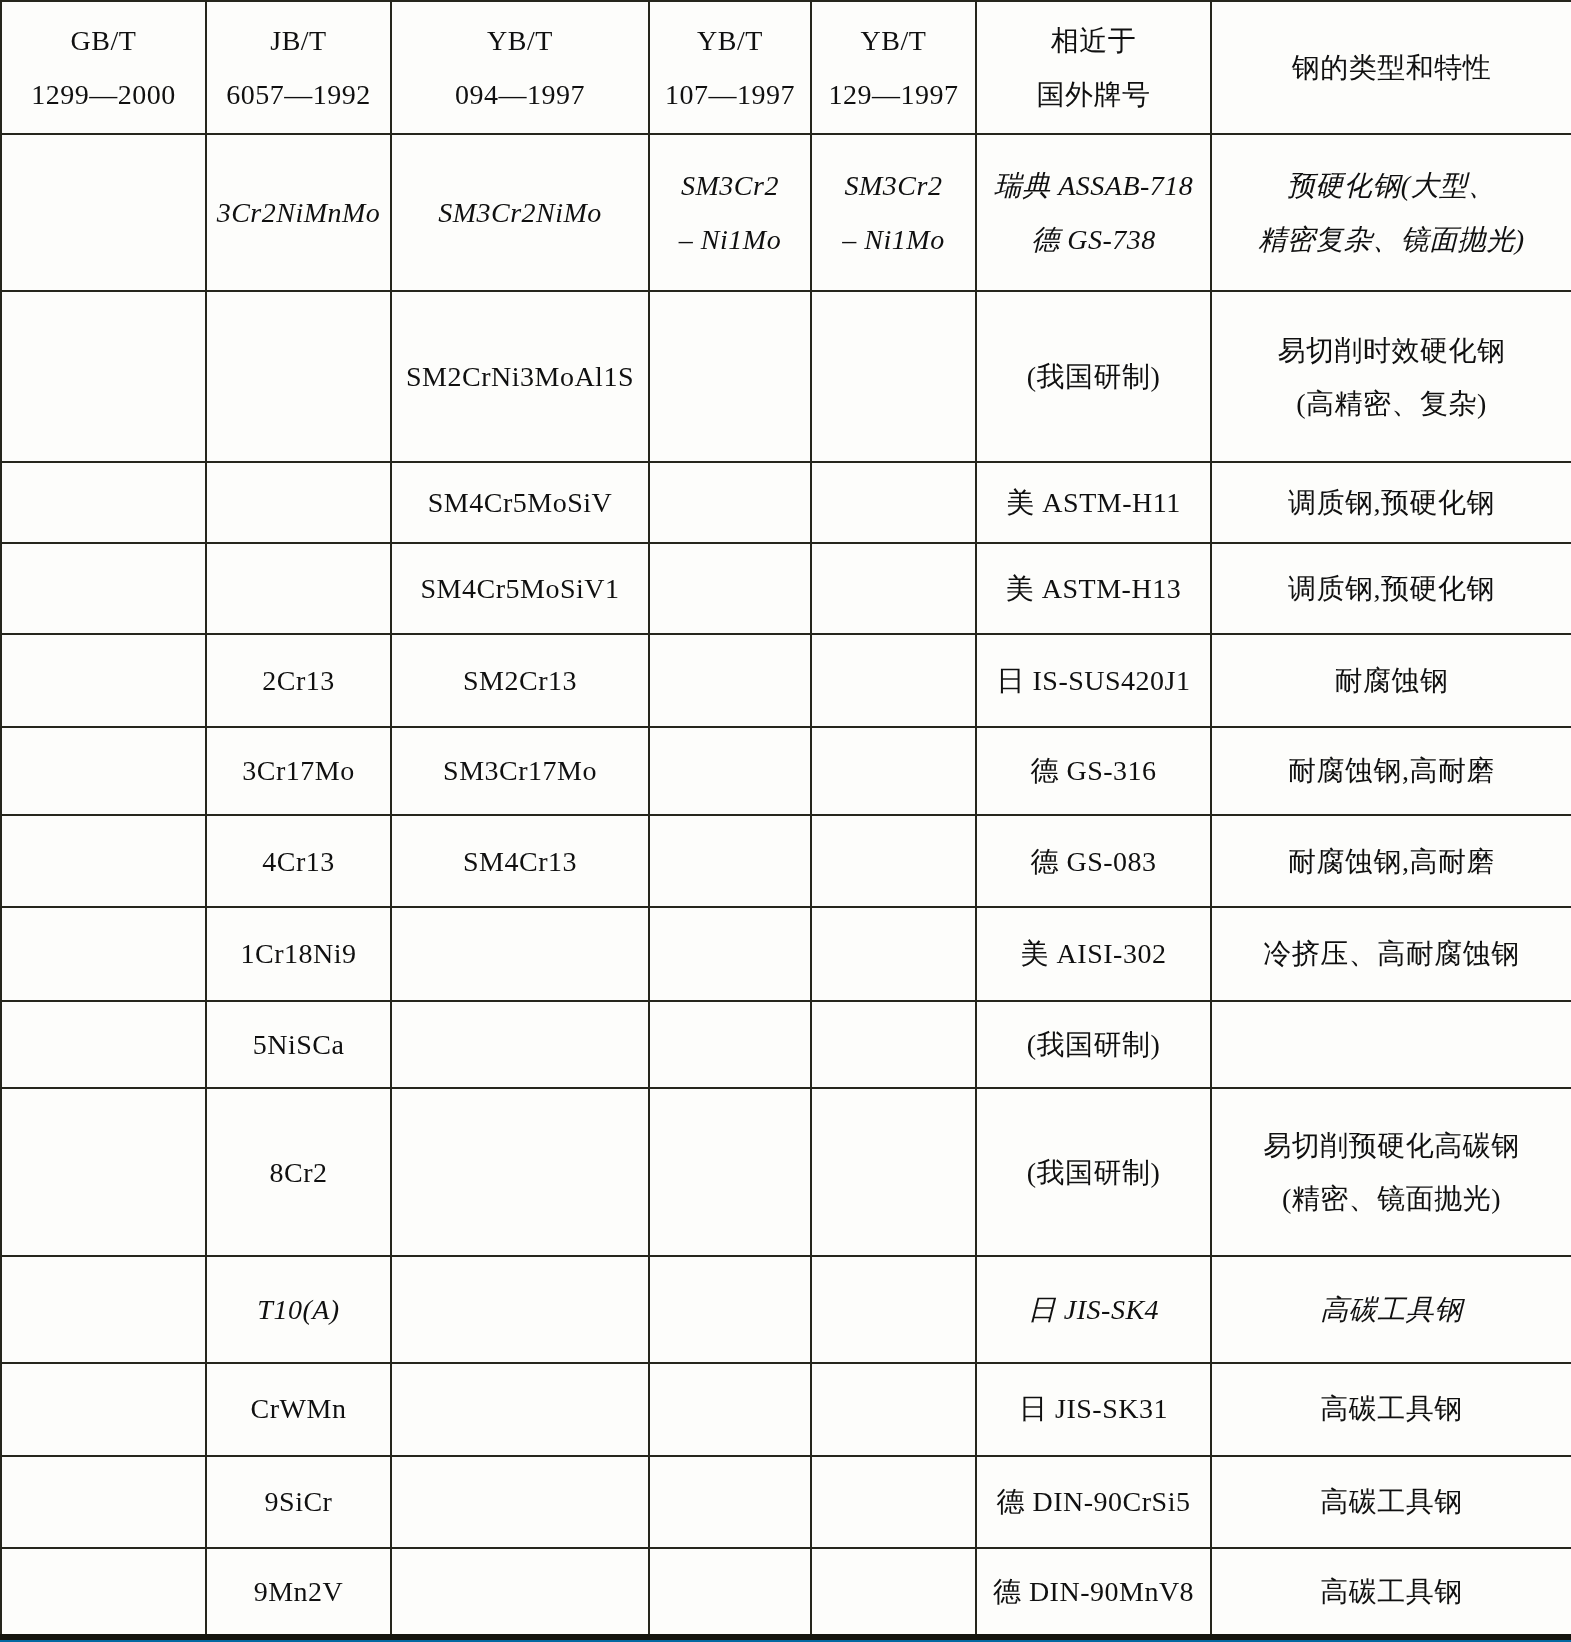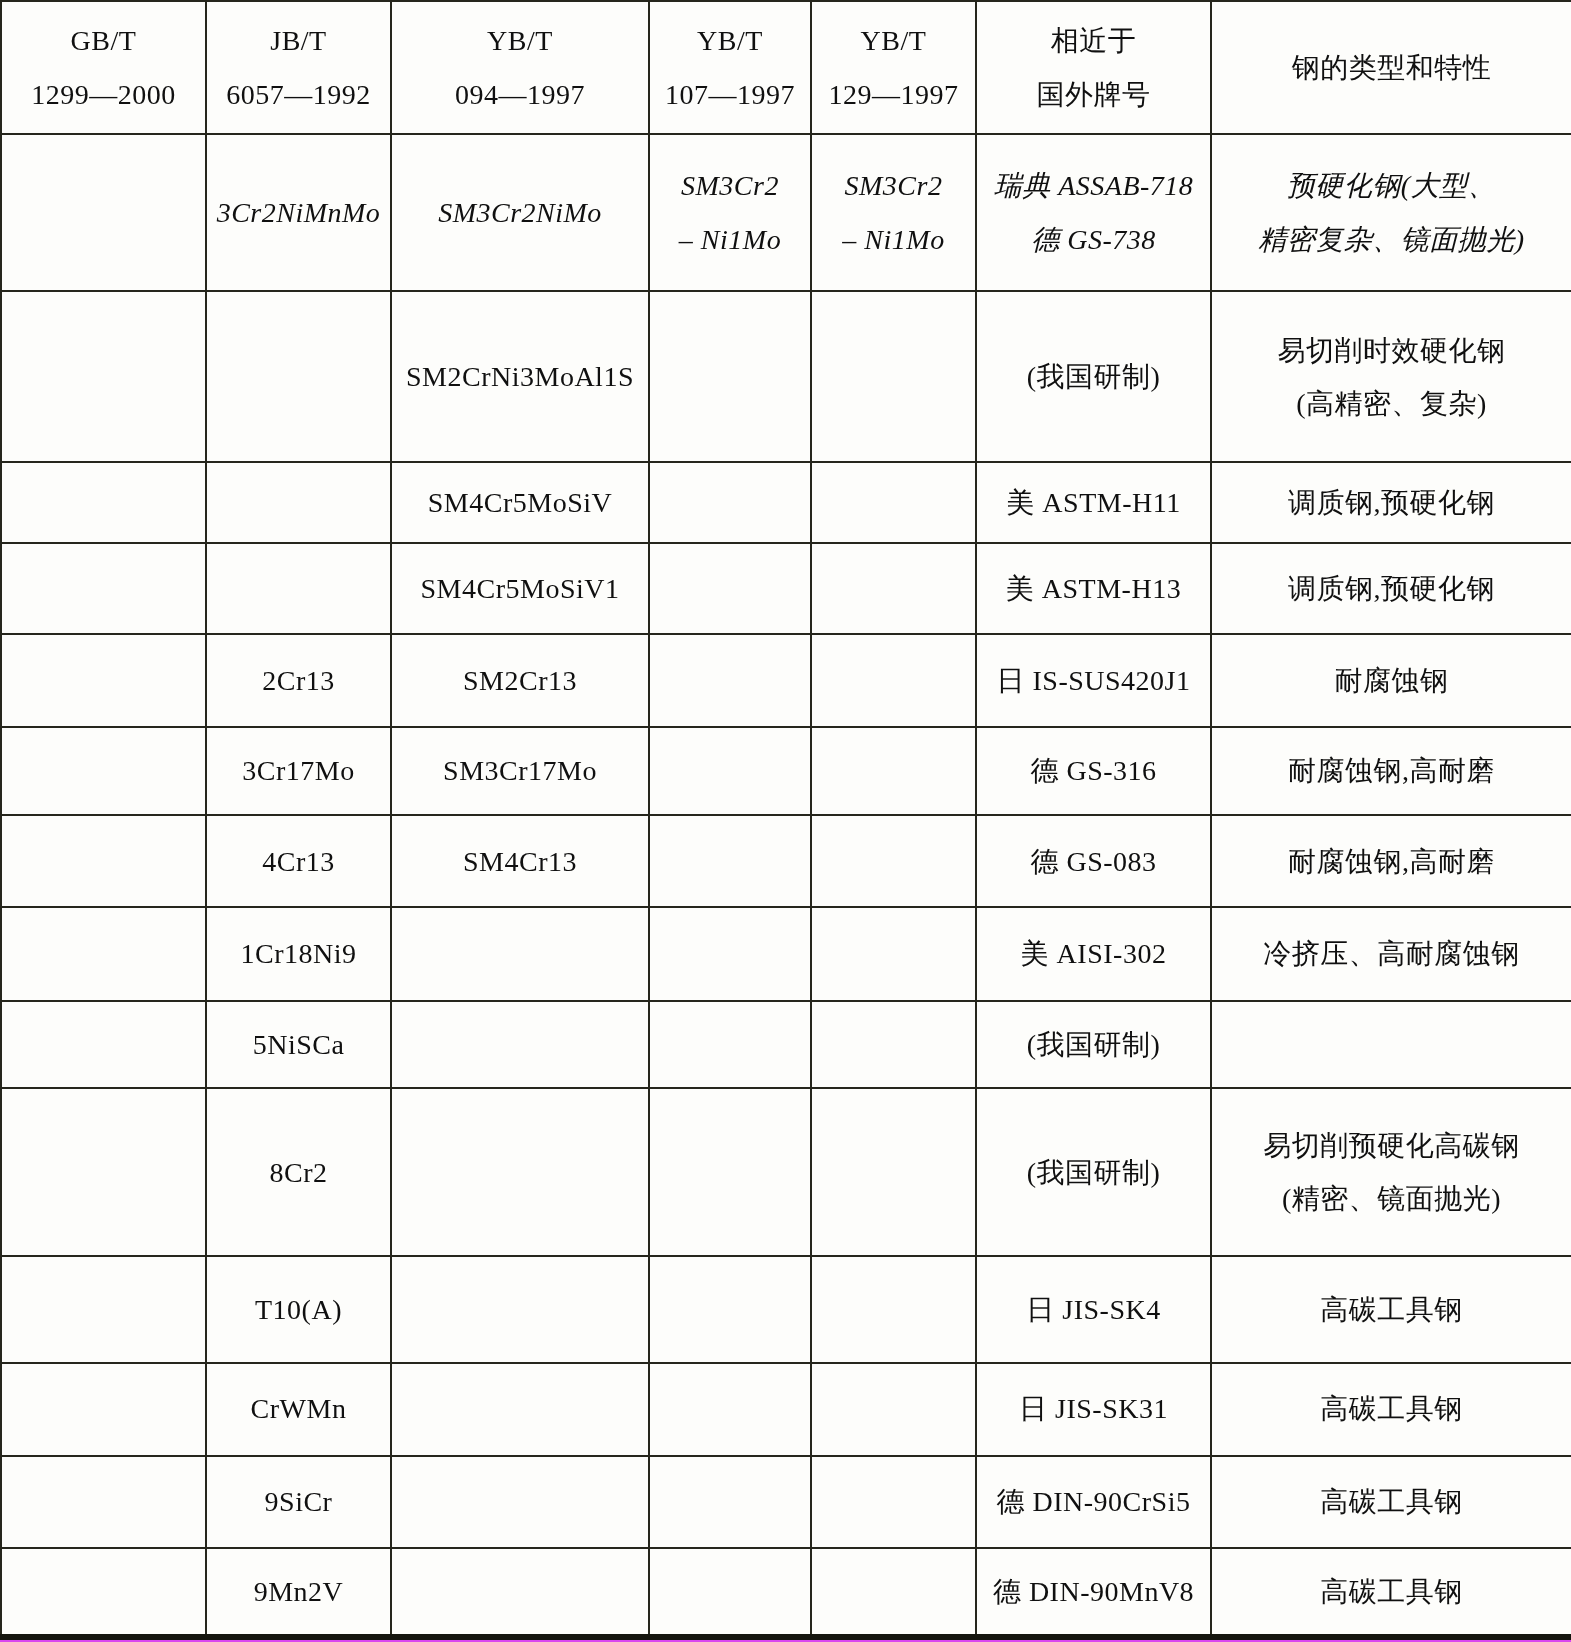--- a/index.html
+++ b/index.html
@@ -3,21 +3,21 @@
 <meta charset="utf-8">
 <style>
   html, body {
     margin: 0;
     padding: 0;
     background: #f6f6f3;
   }
   .page {
     width: 1571px;
     height: 1642px;
-    background: #d946ef;
+    background: #0369a1;
     overflow: hidden;
     position: relative;
   }
   table.grade-table {
     width: 1571px;
     height: 1640px;
     border-collapse: collapse;
     table-layout: fixed;
     background: #fdfdfb;
     border: 2px solid #22221a;
@@ -163,21 +163,21 @@
         <tr style="height: 152px; margin-left: 48px;">
           <td></td>
           <td>8Cr2</td>
           <td></td>
           <td></td>
           <td></td>
           <td>(我国研制)</td>
           <td>易切削预硬化高碳钢
 (精密、镜面抛光)</td>
         </tr>
-        <tr style="height: 96px;">
+        <tr style="height: 96px; font-style: italic;">
           <td></td>
           <td>T10(A)</td>
           <td></td>
           <td></td>
           <td></td>
           <td>日 JIS-SK4</td>
           <td>高碳工具钢</td>
         </tr>
         <tr style="height: 84px;">
           <td></td>

